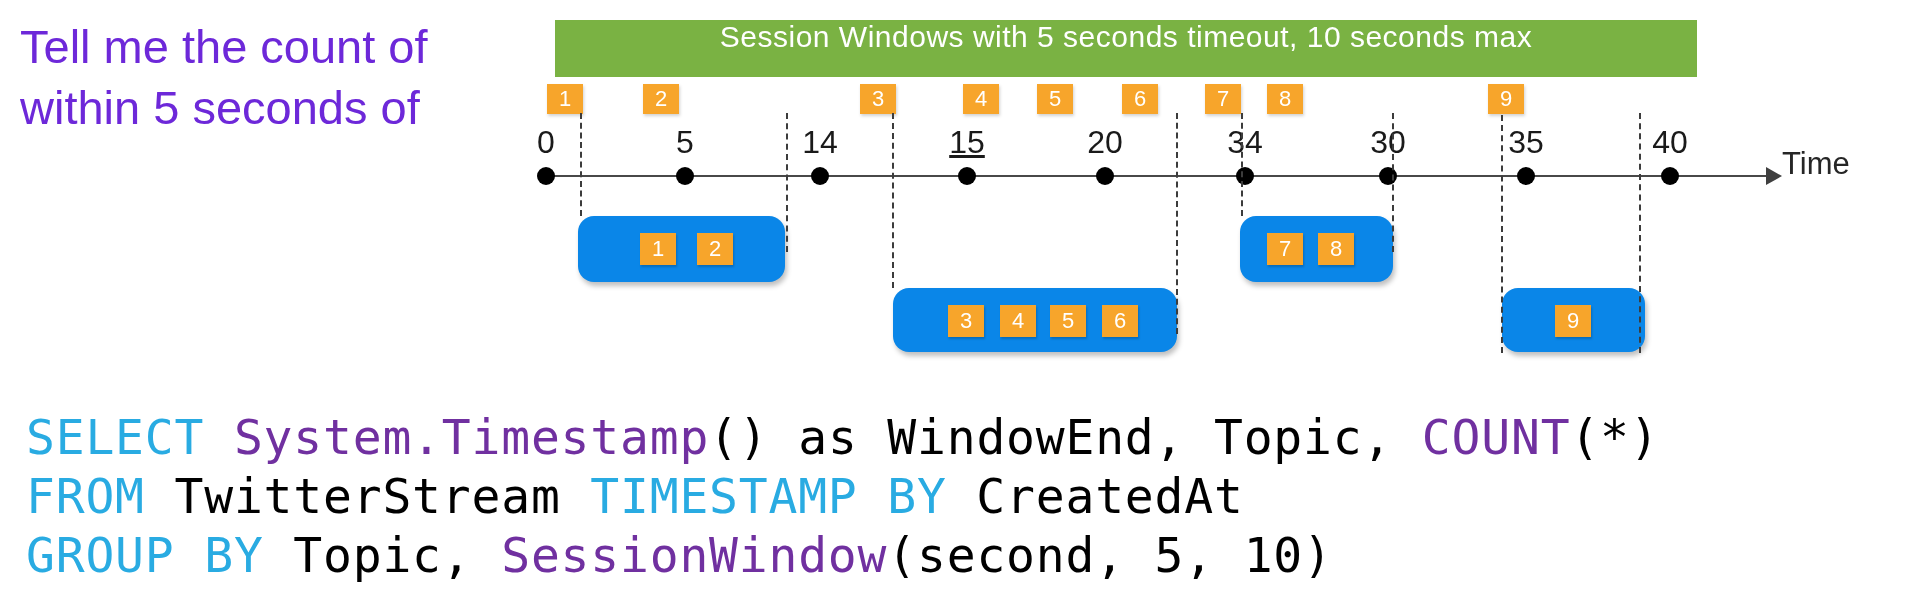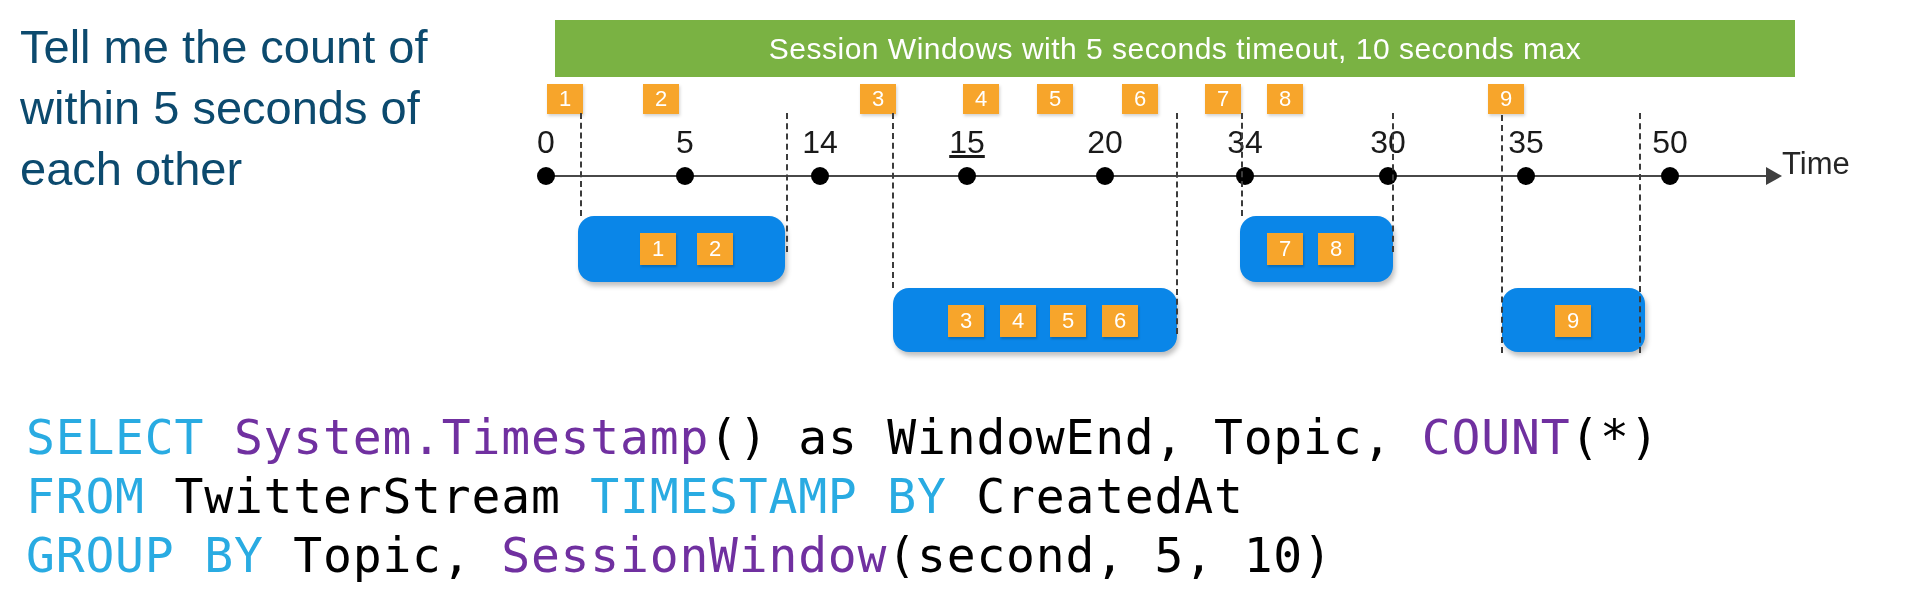--- a/index.html
+++ b/index.html
@@ -2,22 +2,22 @@
 <html><head>
 <meta charset="utf-8">
 <style>
   html,body{margin:0;padding:0;background:#ffffff;}
   body{font-family:"Liberation Sans",sans-serif;}
   .stage{position:relative;width:1912px;height:607px;background:#ffffff;overflow:hidden;}
 
   .query-text{position:absolute;left:20px;top:16px;font-size:47px;line-height:61px;font-weight:400;}
   .query-text div{white-space:nowrap;}
 
-  .banner{position:absolute;left:555px;top:20px;width:1240px;height:57px;
-          display:flex;align-items:center;justify-content:center;
+  .banner{position:absolute;left:555px;top:20px;width:1142px;height:57px;
+          display:flex;justify-content:center;
           font-size:30px;font-weight:300;letter-spacing:0.5px;}
 
   .axis-line{position:absolute;height:2px;background:#484848;}
   .axis-arrow{position:absolute;width:0;height:0;border-top:9px solid transparent;
               border-bottom:9px solid transparent;border-left:16px solid #3f3f3f;}
   .time-label{position:absolute;font-size:31px;line-height:40px;color:#262626;}
 
   .tick-dot{position:absolute;width:18px;height:18px;border-radius:50%;background:#000;}
   .tick-label{position:absolute;width:70px;text-align:center;font-size:32px;color:#1a1a1a;}
 
@@ -32,24 +32,23 @@
 
   .code{position:absolute;left:26px;top:408px;font-family:"DejaVu Sans Mono",monospace;
         font-size:48px;line-height:59px;letter-spacing:0.8px;white-space:pre;}
   .code div{white-space:pre;}
 </style>
 </head>
 <body>
 
 <div class="stage">
 
-  <div class="query-text" style="color: #0c4a6e;">
+  <div class="query-text" style="color: #6d28d9;">
       <div>Tell me the count of</div>
       <div>within 5 seconds of</div>
-      <div>each other</div>
     </div>
 
   <div class="banner" style="background: rgb(122, 178, 67); color: rgb(255, 255, 255);">
     <span>Session Windows with 5 seconds timeout, 10 seconds max</span>
   </div>
 
   <div>
     <div class="axis-line" id="axis-line" style="left: 540px; top: 175px; width: 1226px; background: rgb(72, 72, 72);"></div>
     <div class="axis-arrow" id="axis-arrow" style="left: 1766px; top: 167px;"></div>
     <div class="time-label" id="time-label" style="left: 1782px; top: 144px;">
@@ -66,21 +65,21 @@
         <div class="tick-label" style="left: 932px; top: 124px; text-decoration: underline;">15</div>
         <div class="tick-dot" style="left: 1096px; top: 167px;"></div>
         <div class="tick-label" style="left: 1070px; top: 124px;">20</div>
         <div class="tick-dot" style="left: 1236px; top: 167px;"></div>
         <div class="tick-label" style="left: 1210px; top: 124px;">34</div>
         <div class="tick-dot" style="left: 1379px; top: 167px;"></div>
         <div class="tick-label" style="left: 1353px; top: 124px;">30</div>
         <div class="tick-dot" style="left: 1517px; top: 167px;"></div>
         <div class="tick-label" style="left: 1491px; top: 124px;">35</div>
         <div class="tick-dot" style="left: 1661px; top: 167px;"></div>
-        <div class="tick-label" style="left: 1635px; top: 124px;">50</div>
+        <div class="tick-label" style="left: 1635px; top: 124px;">40</div>
       </div>
     <div id="events-layer">
         <div class="event-marker" style="left: 547px; top: 84px; width: 36px; height: 30px; background: rgb(247, 165, 43);">1</div>
         <div class="event-marker" style="left: 643px; top: 84px; width: 36px; height: 30px; background: rgb(247, 165, 43);">2</div>
         <div class="event-marker" style="left: 860px; top: 84px; width: 36px; height: 30px; background: rgb(247, 165, 43);">3</div>
         <div class="event-marker" style="left: 963px; top: 84px; width: 36px; height: 30px; background: rgb(247, 165, 43);">4</div>
         <div class="event-marker" style="left: 1037px; top: 84px; width: 36px; height: 30px; background: rgb(247, 165, 43);">5</div>
         <div class="event-marker" style="left: 1122px; top: 84px; width: 36px; height: 30px; background: rgb(247, 165, 43);">6</div>
         <div class="event-marker" style="left: 1205px; top: 84px; width: 36px; height: 30px; background: rgb(247, 165, 43);">7</div>
         <div class="event-marker" style="left: 1267px; top: 84px; width: 36px; height: 30px; background: rgb(247, 165, 43);">8</div>

